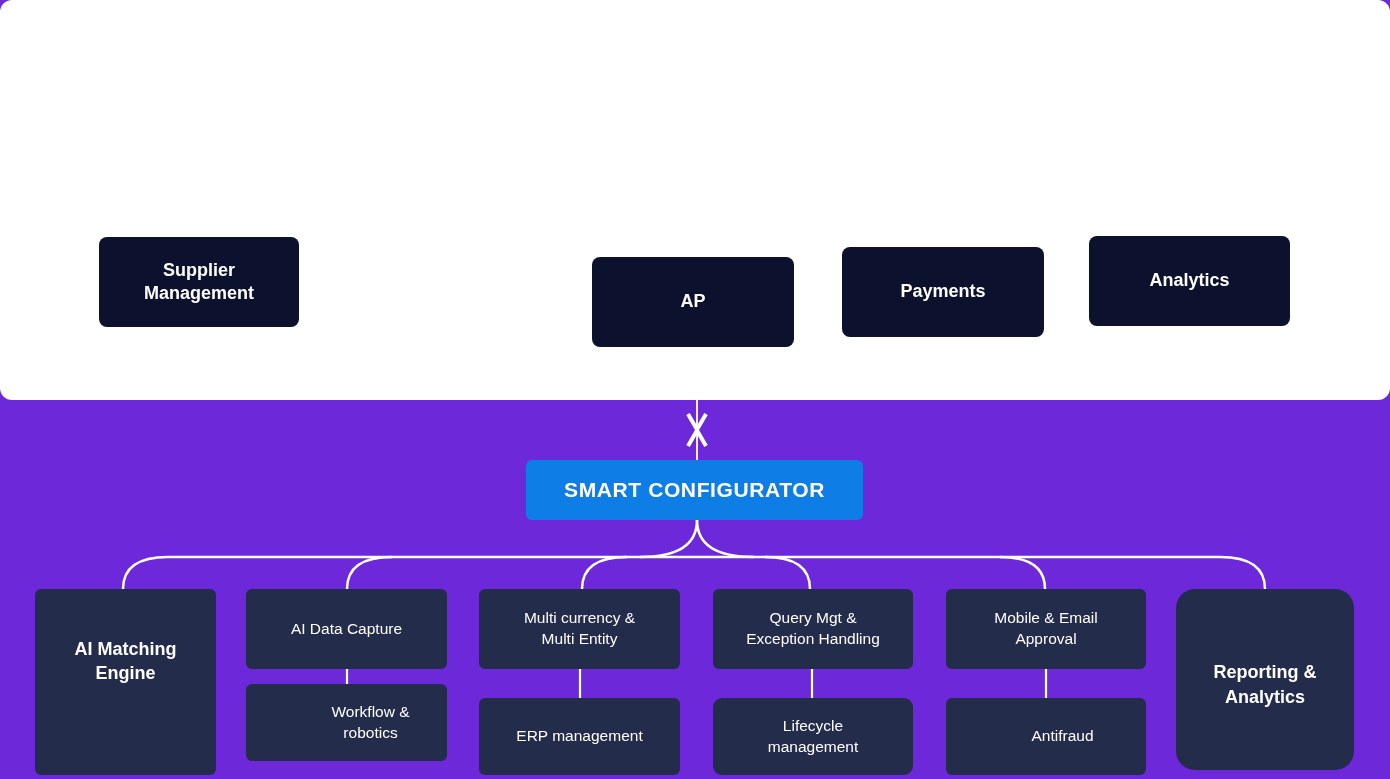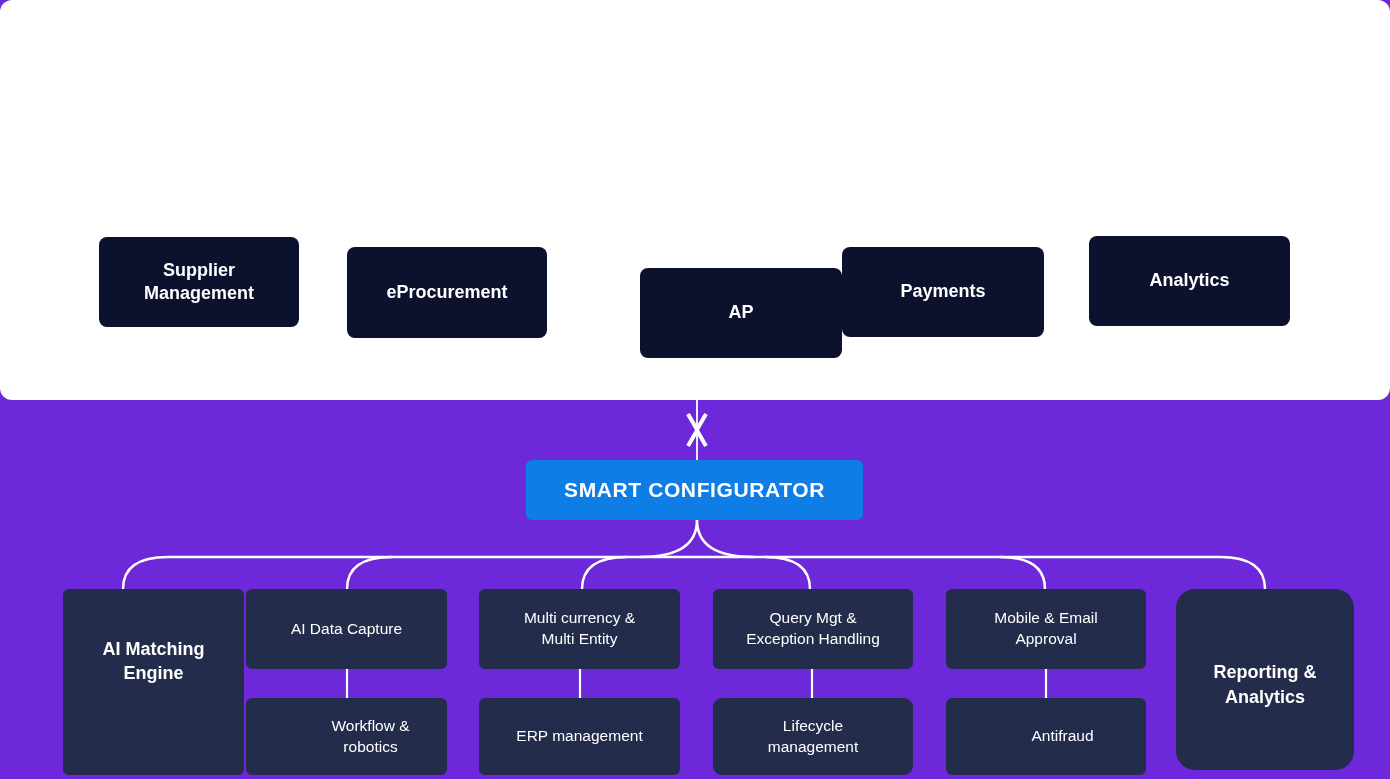--- a/index.html
+++ b/index.html
@@ -37,22 +37,21 @@
 </style>
 </head>
 <body>
 
 <div class="stage">
 
   <div class="panel"></div>
 
   <div class="box module" style="left:99px;  top:237px; width:200px; height:90px;">Supplier
 Management</div>
-  <div class="box module" style="left:347px; top:247px; width:200px; height:91px;">eProcurement</div>
-  <div class="box module" style="left:592px; top:268px; width:202px; height:90px;margin-left:48px;">AP</div>
+  <div class="box module" style="left:592px; top:257px; width:202px; height:90px;">AP</div>
   <div class="box module" style="left:842px; top:247px; width:202px; height:90px;">Payments</div>
   <div class="box module" style="left:1089px; top:236px; width:201px; height:90px;">Analytics</div>
 
   <svg class="connectors" width="1390" height="779" viewBox="0 0 1390 779">
 
     <path d="M697 400 L697 460" stroke-width="1.8"></path>
 
     <g>
       <polyline points="688,414 697,429.5 706,414" stroke-width="4"></polyline>
       <polyline points="688,446 697,430.5 706,446" stroke-width="4"></polyline>
@@ -69,33 +68,33 @@
     <path d="M1000 557 Q1045 557 1045 589" stroke-width="2.5"></path>
 
     <path d="M347 669 L347 698" stroke-width="2.2"></path>
     <path d="M580 669 L580 698" stroke-width="2.2"></path>
     <path d="M812 669 L812 698" stroke-width="2.2"></path>
     <path d="M1046 669 L1046 698" stroke-width="2.2"></path>
   </svg>
 
   <div class="box config" style="left:526px; top:460px; width:337px; height:60px;">SMART CONFIGURATOR</div>
 
-  <div class="box feature tall" style="left:35px; top:589px; width:181px; height:186px; padding-bottom:42px;margin-left:28px;">AI Matching
+  <div class="box feature tall" style="left:35px; top:589px; width:181px; height:186px; padding-bottom:42px;">AI Matching
 Engine</div>
   <div class="box feature tall" style="left:1176px; top:589px; width:178px; height:181px; padding-top:10px;border-radius:19px;">Reporting &amp;
 Analytics</div>
 
   <div class="box feature" style="left:246px; top:589px; width:201px; height:80px;">AI Data Capture</div>
   <div class="box feature" style="left:479px; top:589px; width:201px; height:80px;">Multi currency &amp;
 Multi Entity</div>
   <div class="box feature" style="left:946px; top:589px; width:200px; height:80px;">Mobile &amp; Email
 Approval</div>
   <div class="box feature" style="left:713px; top:589px; width:200px; height:80px;">Query Mgt &amp;
 Exception Handling</div>
 
-  <div class="box feature" style="left:246px; top:698px; width:201px; height:77px;padding-left:48px;">Workflow &amp;
+  <div class="box feature" style="left:246px; top:684px; width:201px; height:77px;padding-left:48px;">Workflow &amp;
 robotics</div>
   <div class="box feature" style="left:479px; top:698px; width:201px; height:77px;">ERP management</div>
   <div class="box feature" style="left:713px; top:698px; width:200px; height:77px;border-radius:9px;">Lifecycle
 management</div>
   <div class="box feature" style="left:946px; top:698px; width:200px; height:77px;padding-left:33px;">Antifraud</div>
 
 </div>
 
 </body></html>

